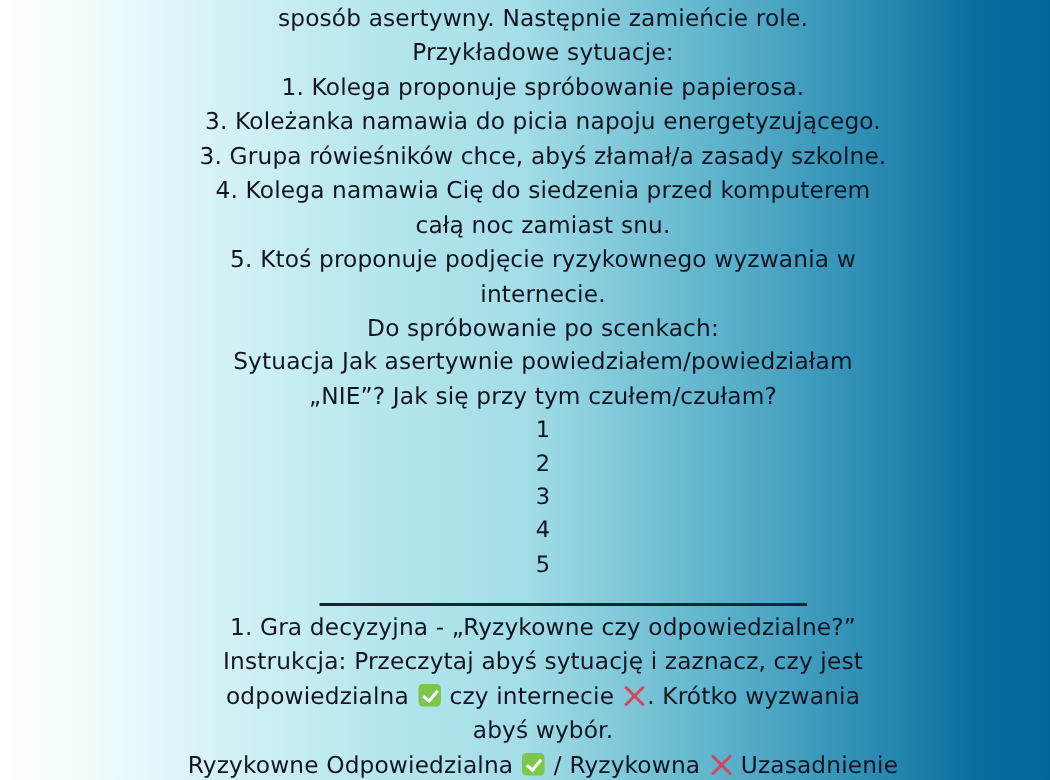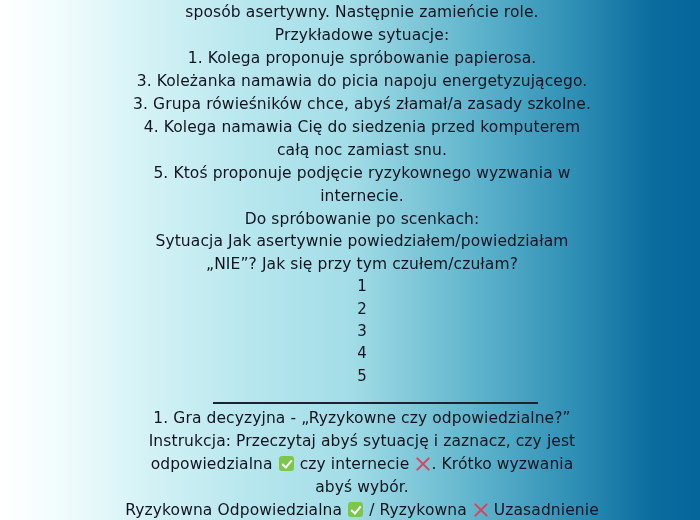--- a/index.html
+++ b/index.html
@@ -123,20 +123,20 @@
   <div class="line" style="top:408px">1. Gra decyzyjna - „Ryzykowne czy odpowiedzialne?”</div>
   <div class="line" style="top:431px">Instrukcja: Przeczytaj abyś sytuację i zaznacz, czy jest</div>
   <div class="line" style="top:454px">
     <span>odpowiedzialna</span>
     <span class="check"></span>
     <span>czy internecie</span>
     <span class="cross"></span><span>. Krótko wyzwania</span>
   </div>
   <div class="line" style="top:477px">abyś wybór.</div>
   <div class="line" style="top:500px">
-    <span>Ryzykowna Odpowiedzialna</span>
+    <span>Ryzykowne Odpowiedzialna</span>
     <span class="check"></span>
     <span>/ Ryzykowna</span>
     <span class="cross"></span>
     <span>Uzasadnienie</span>
   </div>
 
 </div>
 
 </body></html>

